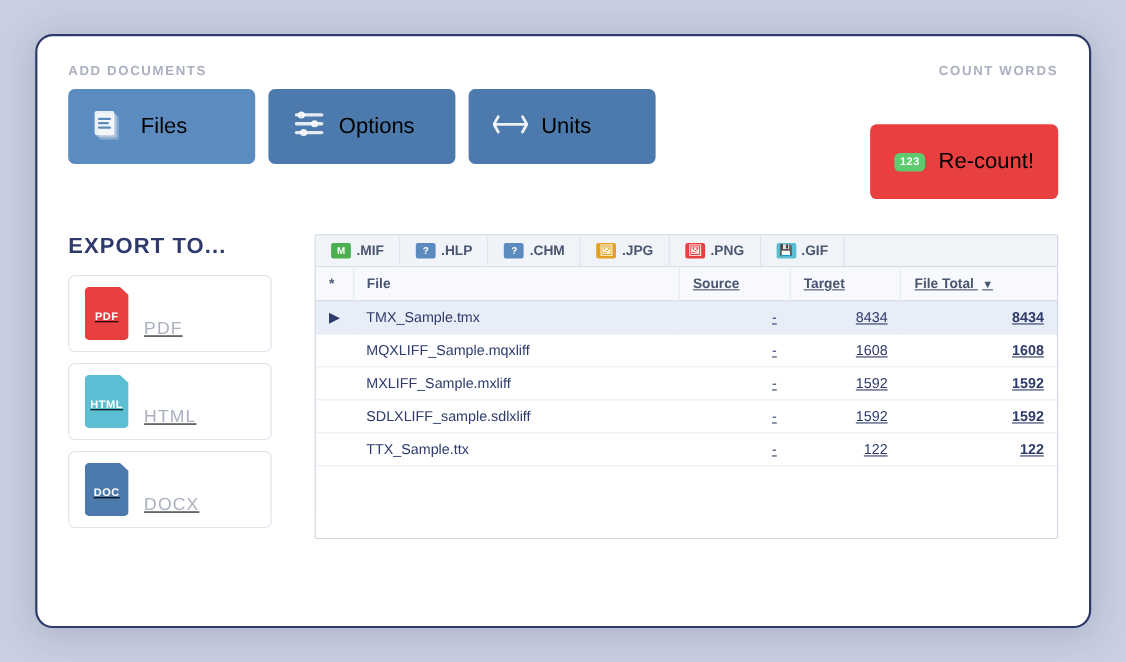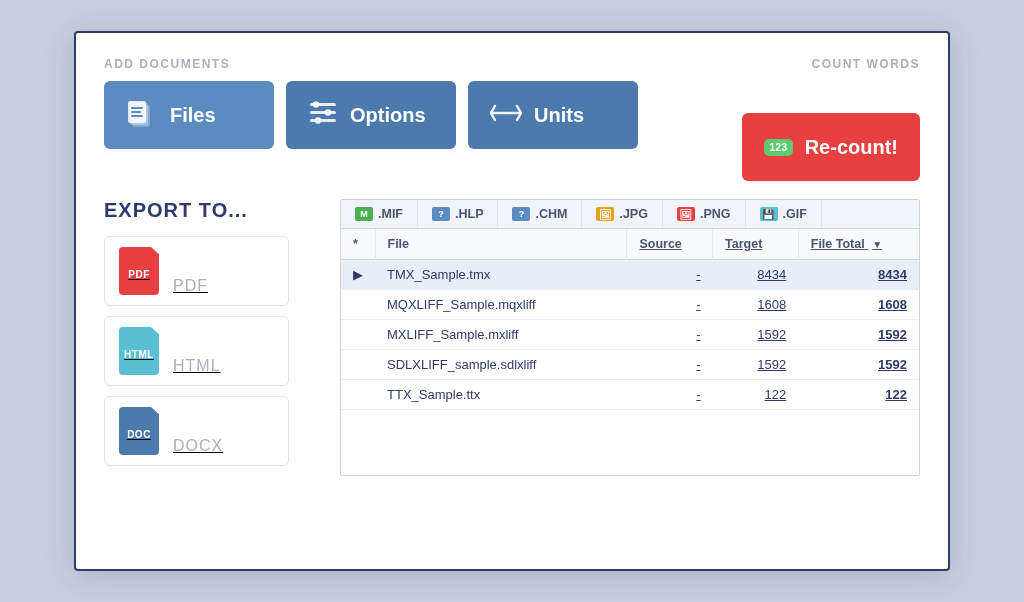--- a/index.html
+++ b/index.html
@@ -7,24 +7,24 @@
       background: #c8cfe0;
       display: flex;
       align-items: center;
       justify-content: center;
       width: 1024px;
       height: 602px;
       font-family: 'Segoe UI', Arial, sans-serif;
     }
     .app-window {
       background: #fff;
-      border-radius: 4px;
+      border-radius: 16px;
       box-shadow: 0 4px 32px rgba(30,40,80,0.18);
       border: 2.5px solid #2d3a6b;
-      width: 876px;
+      width: 960px;
       min-height: 540px;
       padding: 24px 28px 20px 28px;
       position: relative;
     }
     
     .top-section {
       display: flex;
       align-items: flex-start;
       justify-content: space-between;
       margin-bottom: 10px;
@@ -83,38 +83,38 @@
       gap: 12px;
       padding: 18px 22px;
     }
     .btn-icon {
       font-size: 28px;
       line-height: 1;
       color: rgba(255,255,255,0.92);
     }
     .btn-label {
       font-size: 20px;
-      font-weight: 700;
-      color: #ffffff;
+      font-weight: 400;
+      color: #000000;
     }
     
     .badge-123 {
       background: #5ecb6e;
       border-radius: 5px;
       color: #fff;
       font-size: 10px;
       font-weight: 900;
       padding: 3px 5px;
       letter-spacing: 0.5px;
     }
     
     .main-content {
       display: flex;
-      gap: 16px;
-      margin-top: 18px;
+      gap: 4px;
+      margin-top: 32px;
     }
     
     .left-panel {
       width: 220px;
       min-width: 180px;
       padding-right: 18px;
       flex-shrink: 0;
     }
     .export-label {
       font-size: 20px;

